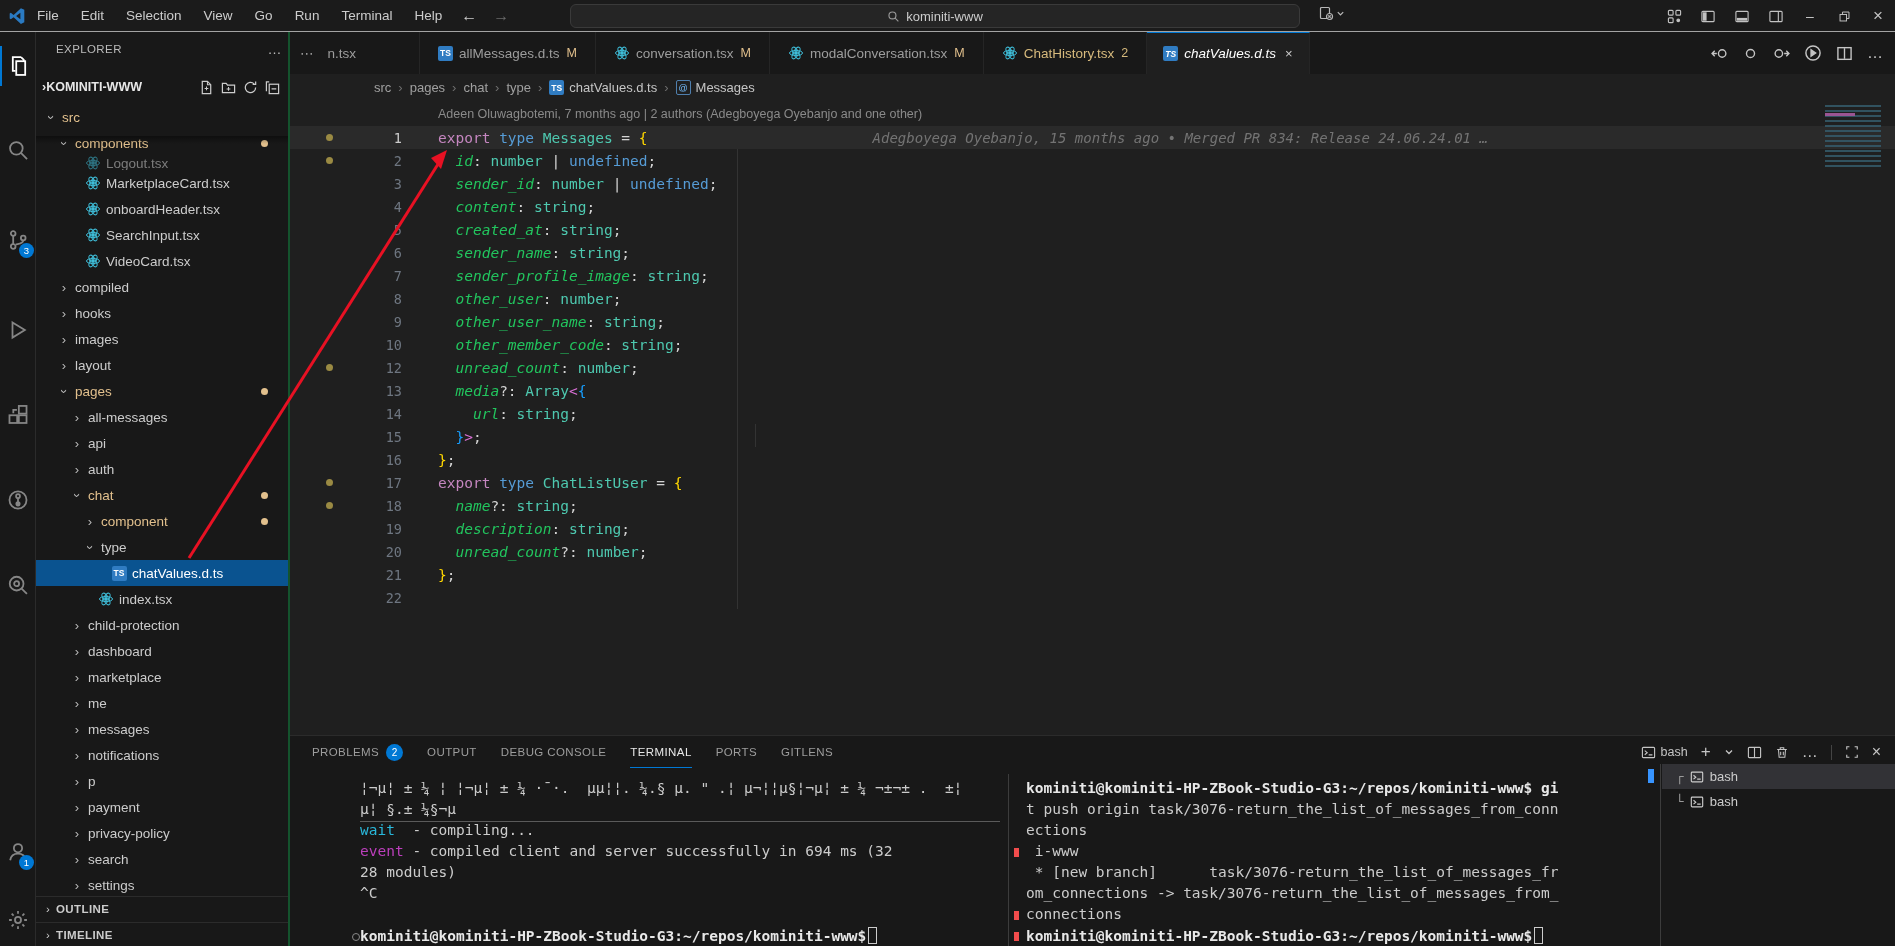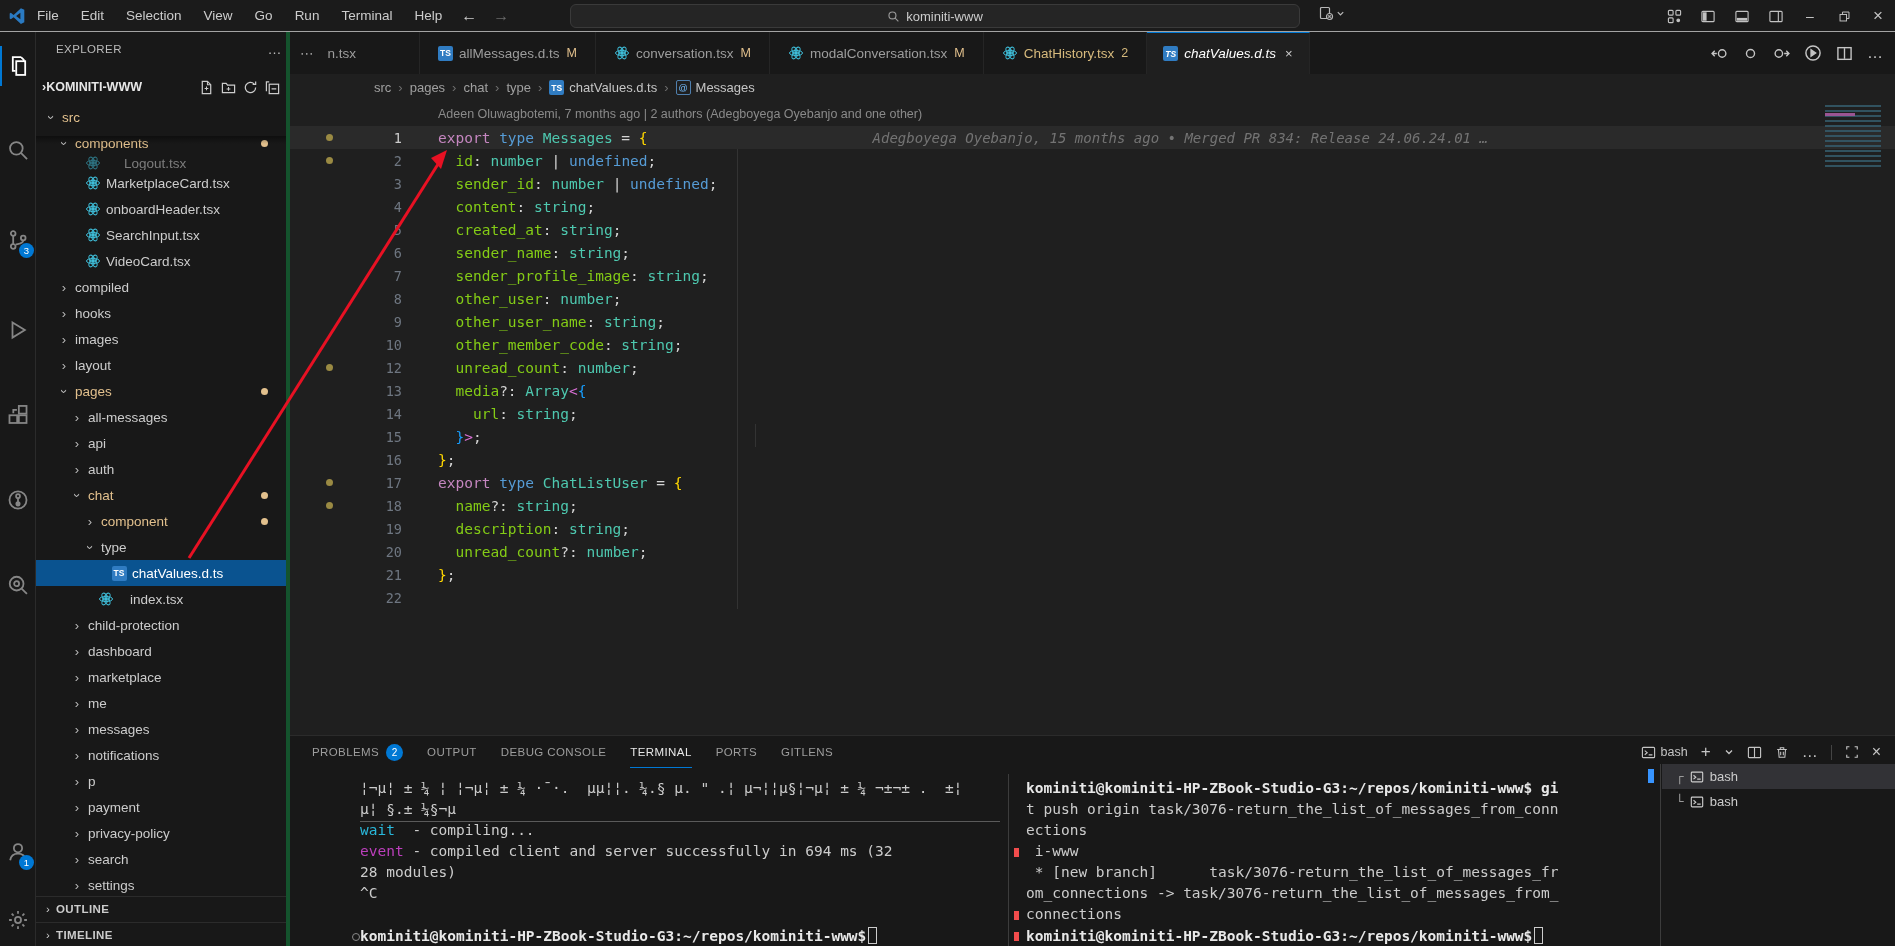--- a/index.html
+++ b/index.html
@@ -26,31 +26,31 @@
   #activitybar { position:absolute; left:0; top:32px; width:36px; height:914px; background:#181818;
     border-right:1px solid #2b2b2b; }
   .act-item { position:absolute; left:0; width:36px; height:40px; display:flex; align-items:center; justify-content:center;
     color:#868686; cursor:pointer; }
   .act-item.active { color:#ffffff; border-left:2px solid #0078d4; }
   .act-badge { position:absolute; right:2px; bottom:2px; min-width:15px; height:15px; border-radius:8px;
     background:#0078d4; color:#fff; font-size:9.5px; display:flex; align-items:center; justify-content:center; padding:0 3px; }
 
   
   #sidebar { position:absolute; left:36px; top:32px; width:254px; height:914px; background:#181818;
-    border-right:4px solid #14532d; overflow:hidden; }
+    border-right:2px solid #14532d; overflow:hidden; }
   #explorer-title { position:absolute; left:0; top:0; width:254px; height:34px; display:flex; align-items:center;
     padding:0 8px 0 20px; font-size:11.5px; letter-spacing:.4px; color:#bbbbbb; }
   #explorer-title .more { margin-left:auto; color:#bbb; cursor:pointer; font-size:14px; }
   #root-row { position:absolute; left:0; top:42px; width:254px; height:26px; display:flex; align-items:center;
     font-size:12.5px; font-weight:bold; color:#e7e7e7; padding-left:6px; cursor:pointer; }
   #root-actions { margin-left:auto; display:flex; gap:7px; padding-right:10px; color:#cccccc; }
   #root-actions span { cursor:pointer; }
   #tree { position:absolute; left:0; top:72px; width:254px; }
   .row { height:26px; display:flex; align-items:center; font-size:13.5px; color:#cccccc; cursor:pointer; position:relative; }
-  .row.half { height:14px; overflow:hidden; opacity:.55;gap:18px; }
+  .row.half { height:14px; overflow:hidden; opacity:.55; }
   .row .chev { width:14px; text-align:center; color:#b9b9b9; font-size:13px; flex:none; }
   .row .chev.open { transform:rotate(90deg); }
   .row .fi { width:18px; flex:none; display:flex; justify-content:center; }
   .row.mod { color:#e2c08d; }
   .row .dot { position:absolute; right:22px; top:10px; width:7px; height:7px; border-radius:50%; background:#e2c08d; }
   .row.selected { background:#0a5390; color:#ffffff; }
   .ts-badge { width:15px; height:15px; background:#307cc2; color:#fff; border-radius:2px; font-size:8.5px;
     font-weight:bold; display:flex; align-items:center; justify-content:center; }
   .sticky-shadow { position:absolute; left:0; top:104px; width:254px; height:8px;
     background:linear-gradient(#00000066, transparent); z-index:3; pointer-events:none; }
@@ -85,21 +85,21 @@
   #code { position:absolute; left:0; top:25px; width:1605px; }
   .codeline { height:23px; display:flex; align-items:center; font-family:"DejaVu Sans Mono", monospace;
     font-size:14.5px; position:relative; }
   .codeline.cur { background:#ffffff0d; }
   .gut-dot { width:48px; flex:none; position:relative; }
   .gut-dot i { position:absolute; left:36px; top:-3.5px; width:7px; height:7px; border-radius:50%; background:#9a8a43; }
   .lnum { width:64px; flex:none; text-align:right; color:#6e7681; font-size:13.5px; }
   .codeline.cur .lnum { color:#cccccc; }
   .ctext { margin-left:36px; white-space:pre; }
   .t-kw { color:#c586c0; } .t-kb { color:#569cd6; } .t-ty { color:#4ec9b0; }
-  .t-pr { color:#84cc16; } .t-pl { color:#d4d4d4; }
+  .t-pr { color:#22c55e;font-style:italic; } .t-pl { color:#d4d4d4; }
   .t-b1 { color:#ffd700; } .t-b2 { color:#da70d6; } .t-b3 { color:#179fff; }
   .inline-blame { color:#737373; margin-left:225px; font-size:14px; white-space:pre;font-style:italic; }
   .iguide { position:absolute; width:1px; background:#333333; }
   #minimap { position:absolute; right:14px; top:4px; width:56px; height:62px; opacity:.85;
     background:repeating-linear-gradient(#355b6b 0 2px, transparent 2px 5px);
   }
   #minimap::after { content:""; position:absolute; left:0; top:8px; width:30px; height:3px; background:#b05fa8; }
 
   
   #panel { position:absolute; left:290px; top:735px; width:1605px; height:211px; background:#181818;
@@ -425,21 +425,21 @@
       <div class="row" style="padding-left: 47px;">
         <span class="chev open">›</span>
         <span style="margin-left: 4px;">type</span>
       </div>
       <div class="row selected" style="padding-left: 74px;">
         <span class="fi">
           <span class="ts-badge">TS</span>
         </span>
         <span style="margin-left: 4px;">chatValues.d.ts</span>
       </div>
-      <div class="row" style="padding-left: 61px; gap: 11px;">
+      <div class="row" style="padding-left: 61px;">
         <span class="fi">
           <svg width="16" height="16" viewBox="0 0 16 16" fill="none" stroke="#3fbdd8" stroke-width="1">
             <circle cx="8" cy="8" r="1.4" fill="#3fbdd8"></circle>
             <ellipse cx="8" cy="8" rx="6.5" ry="2.6"></ellipse>
             <ellipse cx="8" cy="8" rx="6.5" ry="2.6" transform="rotate(60 8 8)"></ellipse>
             <ellipse cx="8" cy="8" rx="6.5" ry="2.6" transform="rotate(120 8 8)"></ellipse>
           </svg>
         </span>
         <span style="margin-left: 4px;">index.tsx</span>
       </div>

